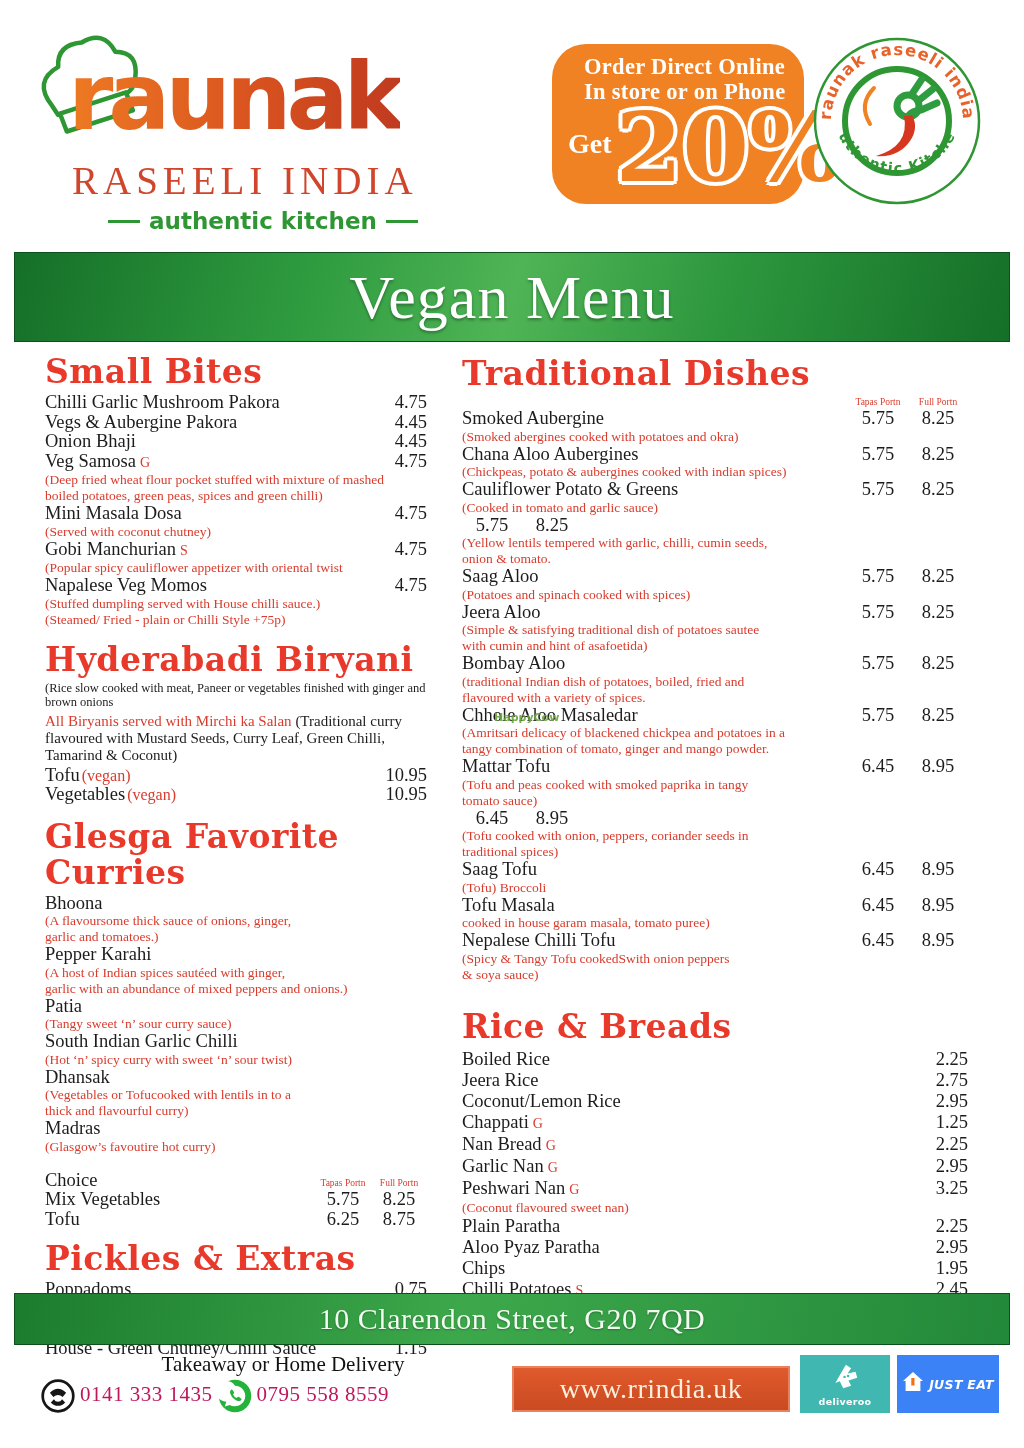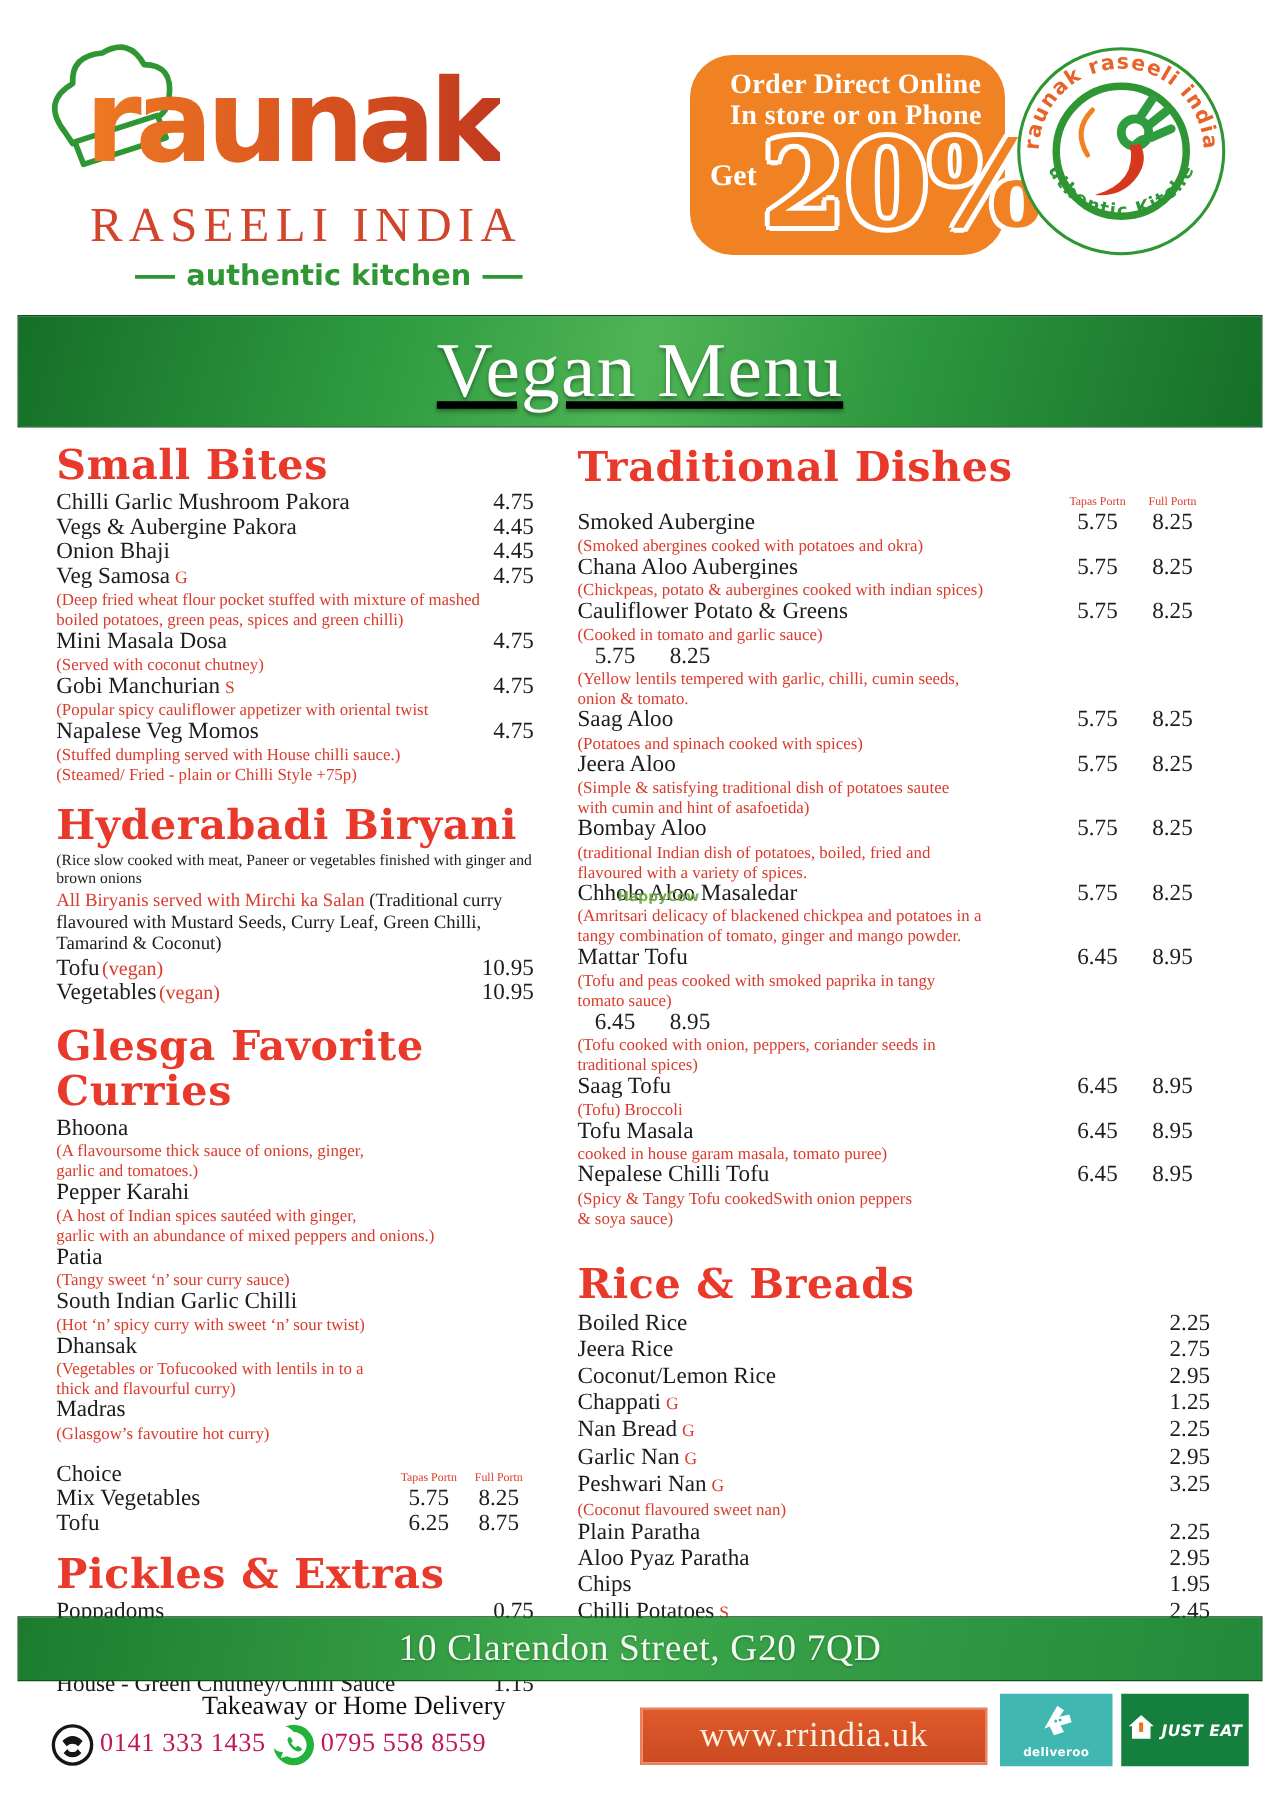--- a/index.html
+++ b/index.html
@@ -21,33 +21,33 @@
   .brand-sub{position:absolute;left:72px;top:158px;font-size:39px;letter-spacing:5px;color:#d0452b;white-space:nowrap;}
   .brand-tagline{position:absolute;left:108px;top:208px;width:310px;display:flex;align-items:center;gap:9px;}
   .brand-tagline .line{flex:1;height:3px;background:#2e9632;}
   .brand-tagline .tg{font-family:"DejaVu Sans",sans-serif;font-weight:bold;font-size:23px;color:#2e9632;white-space:nowrap;}
   .offer-badge{
     position:absolute;left:552px;top:44px;width:252px;height:160px;background:#f08223;
     border-radius:34px;color:#fff;padding:10px 0 0 16px;box-sizing:border-box;
   }
   .offer-line{font-size:22.5px;line-height:1.12;font-weight:bold;letter-spacing:.3px;margin-left:16px;}
   .offer-row{display:flex;align-items:flex-start;margin-top:-2px;}
-  .offer-get{font-size:24px;font-weight:bold;margin-top:26px;}
+  .offer-get{font-size:28px;font-weight:bold;margin-top:26px;}
   .offer-discount{
     font-size:96px;line-height:.95;font-weight:bold;font-family:"DejaVu Serif",serif;
     color:#f08223;margin-left:4px;
     text-shadow:-3px -3px 0 #fff,3px -3px 0 #fff,-3px 3px 0 #fff,3px 3px 0 #fff,
                 -4px 0 0 #fff,4px 0 0 #fff,0 -4px 0 #fff,0 4px 0 #fff;
   }
   .roundel{position:absolute;left:812px;top:36px;}
   
   .menu-banner{
     position:absolute;top:252px;left:14px;right:14px;height:88px;
     background:linear-gradient(105deg,#156f28 0%,#2f9c40 30%,#4fb455 50%,#2c963d 72%,#156f28 100%);
-    border:1px solid #0d4f1d;display:flex;align-items:center;justify-content:center;text-decoration:underline;
+    border:1px solid #0d4f1d;display:flex;align-items:center;justify-content:center;
   }
   .menu-banner .t{font-size:62px;color:#fff;letter-spacing:1px;text-shadow:0 2px 3px rgba(0,0,0,.35);}
   .address-banner{
     position:absolute;top:1293px;left:14px;right:14px;height:50px;
     background:linear-gradient(100deg,#1b7c2e 0%,#3da84b 45%,#23893a 100%);
     border:1px solid #0d4f1d;display:flex;align-items:center;justify-content:center;
   }
   .address-banner .t{font-size:30px;color:#f2fbef;letter-spacing:.5px;text-shadow:0 1px 2px rgba(0,0,0,.3);}
   
   .col-left{position:absolute;left:45px;top:354px;width:382px;}
@@ -90,21 +90,21 @@
   .phones svg{position:relative;top:4px;}
   .www-box{
     position:absolute;left:512px;top:1366px;width:278px;height:46px;
     background:linear-gradient(180deg,#e05a2c 0%,#cb4a21 100%);border:2px solid #e8825d;
     box-sizing:border-box;display:flex;align-items:center;justify-content:center;
   }
   .www-box .t{color:#fbf0dd;font-size:28px;letter-spacing:.5px;}
   .partner-box{position:absolute;top:1355px;height:58px;display:flex;flex-direction:column;align-items:center;justify-content:center;gap:1px;}
   .deliveroo-box{left:800px;width:90px;background:#41b7b1;}
   .deliveroo-box .lbl{color:#fff;font-family:"DejaVu Sans",sans-serif;font-weight:bold;font-size:9.5px;letter-spacing:.3px;}
-  .justeat-box{left:897px;width:102px;background:#15803d;flex-direction:row;gap:5px;}
+  .justeat-box{left:897px;width:102px;background:#3b82f6;flex-direction:row;gap:5px;}
   .justeat-box .lbl{color:#fff;font-family:"DejaVu Sans",sans-serif;font-weight:bold;font-style:italic;font-size:12.5px;letter-spacing:.3px;}
 </style>
 </head>
 <body>
 
 <div>
   <span class="chef-hat">
     <svg width="132" height="118" viewBox="0 0 132 118">
       <g transform="rotate(-12 66 60)" fill="#ffffff" stroke="#2e9632" stroke-width="4.5" stroke-linejoin="round">
         <path d="M26 76 Q12 48 40 39 Q43 17 68 20 Q92 12 99 36 Q122 41 113 66 Q110 77 99 80 L30 86 Z"></path>

